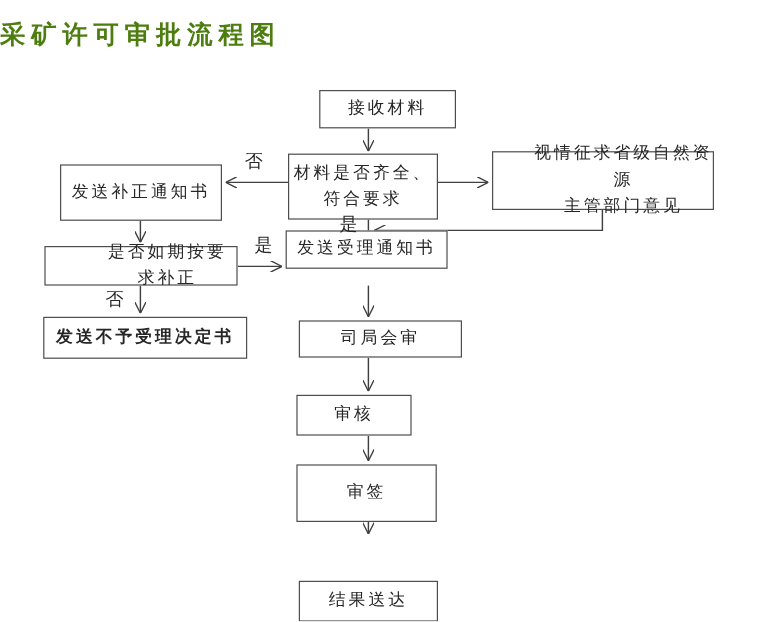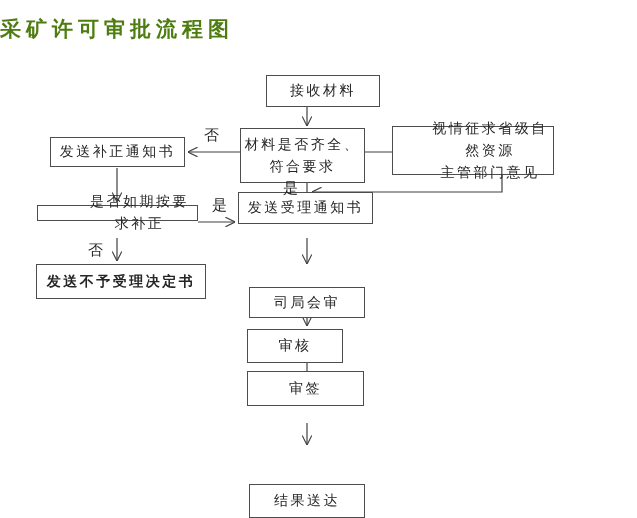--- a/index.html
+++ b/index.html
@@ -85,36 +85,36 @@
     <path d="M307 298 V326" marker-end="url(#arrow)"></path>
     <path d="M307 363 V384" marker-end="url(#arrow)"></path>
     <path d="M307 423 V445" marker-end="url(#arrow)"></path>
   </svg>
 
   <div class="node" style="left:250px;top:75px;width:114px;height:32px;margin-left:16px;">接收材料</div>
 
   <div class="node" style="left:240px;top:128px;width:125px;height:55px;">材料是否齐全、
 符合要求</div>
 
-  <div class="node" style="left:392px;top:126px;width:162px;height:49px;padding-left:34px;">视情征求省级自然资源
+  <div class="node" style="left:410px;top:126px;width:185px;height:49px;padding-left:34px;">视情征求省级自然资源
 主管部门意见</div>
 
-  <div class="node" style="left:50px;top:137px;width:135px;height:30px;">发送补正通知书</div>
+  <div class="node" style="left:50px;top:137px;width:135px;height:47px;">发送补正通知书</div>
 
-  <div class="node" style="left:37px;top:205px;width:161px;height:16px;padding-left:44px;">是否如期按要求补正</div>
+  <div class="node" style="left:37px;top:205px;width:161px;height:33px;padding-left:44px;">是否如期按要求补正</div>
 
   <div class="node" style="left:238px;top:192px;width:135px;height:32px;">发送受理通知书</div>
 
   <div class="node" style="left:36px;top:264px;width:170px;height:35px;font-weight:bold;">发送不予受理决定书</div>
 
-  <div class="node" style="left:249px;top:267px;width:116px;height:31px;margin-top:20px;">司局会审</div>
+  <div class="node" style="left:249px;top:267px;width:136px;height:31px;">司局会审</div>
 
   <div class="node" style="left:247px;top:329px;width:96px;height:34px;">审核</div>
 
-  <div class="node" style="left:247px;top:371px;width:117px;height:35px;">审签</div>
+  <div class="node" style="left:247px;top:387px;width:117px;height:48px;">审签</div>
 
   <div class="node" style="left:249px;top:448px;width:116px;height:34px;margin-top:36px;">结果送达</div>
 
   <div class="edge-label" style="left:204px;top:128px;">否</div>
 
   <div class="edge-label" style="left:283px;top:181px;">是</div>
 
   <div class="edge-label" style="left:212px;top:198px;">是</div>
 
   <div class="edge-label" style="left:88px;top:243px;">否</div>

